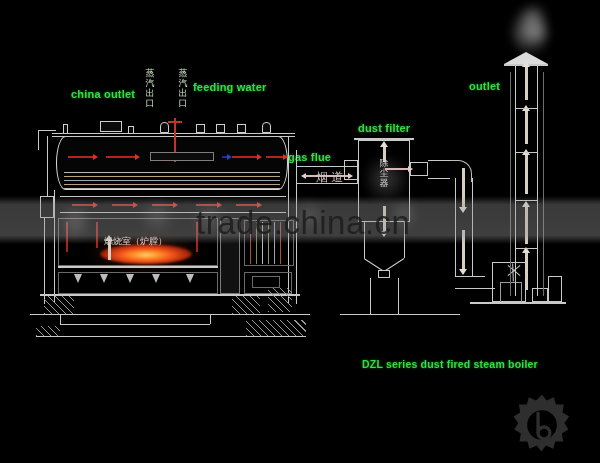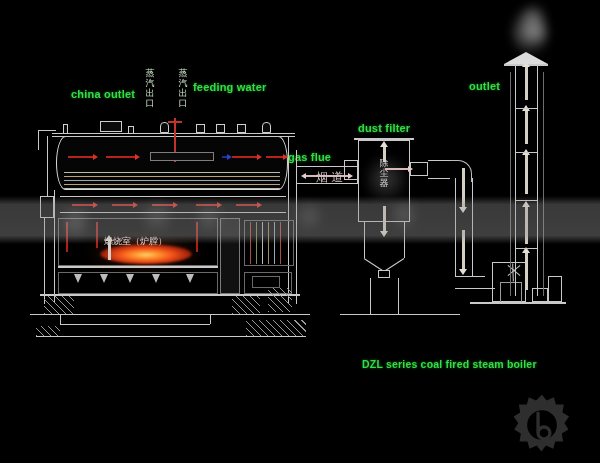--- a/index.html
+++ b/index.html
@@ -59,21 +59,21 @@
 
 <div id="stage">
 
   <div class="lbl" style="left:71px;top:88px;">china outlet</div>
   <div class="cnlbl" style="left:145px;top:68px;">蒸汽出口</div>
   <div class="cnlbl" style="left:178px;top:68px;">蒸汽出口</div>
   <div class="lbl" style="left:193px;top:81px;">feeding water</div>
   <div class="lbl" style="left:288px;top:151px;">gas flue</div>
   <div class="lbl" style="left:358px;top:122px;">dust filter</div>
   <div class="lbl" style="left:469px;top:80px;">outlet</div>
-  <div class="lbl" style="left:362px;top:358px;font-size:10.5px;">DZL series coal fired steam boiler</div>
+  <div class="lbl" style="left:362px;top:358px;font-size:10.5px;">DZL series dust fired steam boiler</div>
 
   <div class="drum" style="left:56px;top:136px;width:232px;height:54px;"></div>
 
   <div class="ln lnh" style="left:52px;top:133px;width:243px;"></div>
   <div class="ln lnh" style="left:52px;top:136px;width:243px;"></div>
 
   <div class="valve" style="left:63px;top:124px;width:5px;height:10px;"></div>
   <div class="valve" style="left:100px;top:121px;width:22px;height:11px;"></div>
   <div class="valve" style="left:128px;top:126px;width:6px;height:8px;"></div>
   <div class="valve" style="left:160px;top:122px;width:9px;height:11px;border-radius:4px 4px 0 0;"></div>
@@ -226,20 +226,21 @@
   <div class="smoke" style="left:520px;top:0px;width:26px;height:34px;opacity:.7;"></div>
   <div class="smoke" style="left:528px;top:18px;width:20px;height:28px;opacity:.55;"></div>
 
   <div class="smoke" style="left:62px;top:200px;width:26px;height:44px;opacity:.5;"></div>
   <div class="smoke" style="left:140px;top:196px;width:34px;height:40px;opacity:.38;"></div>
   <div class="smoke" style="left:196px;top:198px;width:26px;height:40px;opacity:.4;"></div>
   <div class="smoke" style="left:296px;top:196px;width:26px;height:40px;opacity:.35;"></div>
   <div class="smoke" style="left:392px;top:194px;width:24px;height:40px;opacity:.4;"></div>
 
   <div class="wm-band" style="top:196px;height:48px;"></div>
+  <div class="wm-text" style="left:196px;top:204px;">trade.china.cn</div>
 
   <svg class="gear" style="left:508px;top:392px;" width="68" height="66" viewBox="0 0 100 100">
     <g fill="#9a9a9a">
       <path d="M50 4 l7 9 11-5 3 11 12 0 -2 12 10 6 -7 10 6 10 -10 6 2 12 -12 0 -3 11 -11-5 -7 9 -7-9 -11 5 -3-11 -12 0 2-12 -10-6 6-10 -7-10 10-6 -2-12 12 0 3-11 11 5z"></path>
     </g>
     <circle cx="50" cy="50" r="26" fill="#000"></circle>
     <circle cx="50" cy="50" r="25" fill="none" stroke="#9a9a9a" stroke-width="5"></circle>
     <path d="M44 32 v30 a9 9 0 0 0 9 9 a9 9 0 0 0 0-18 a9 9 0 0 0-9 9" fill="none" stroke="#9a9a9a" stroke-width="5" stroke-linecap="round"></path>
   </svg>
 

